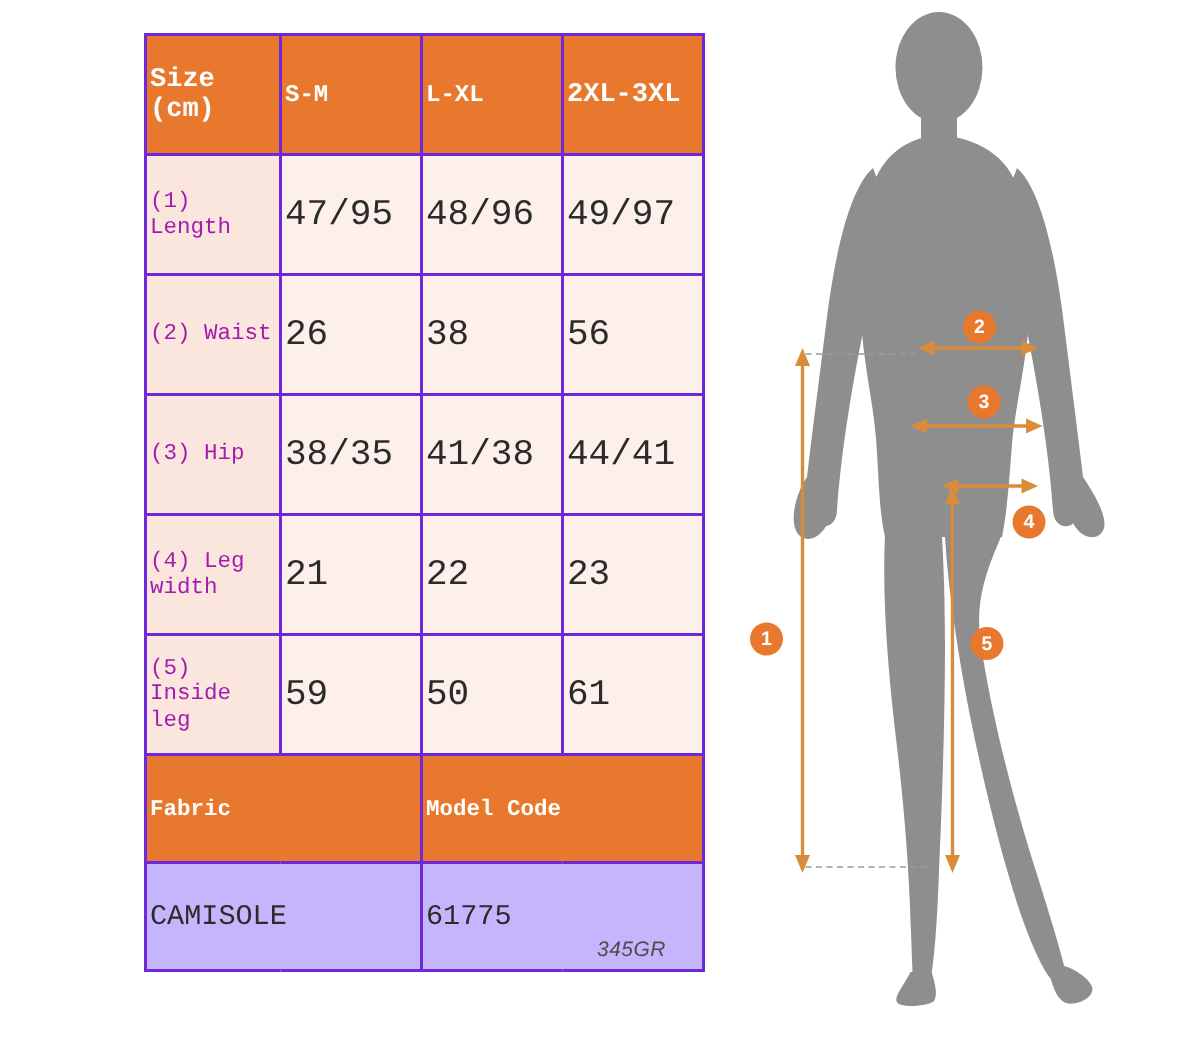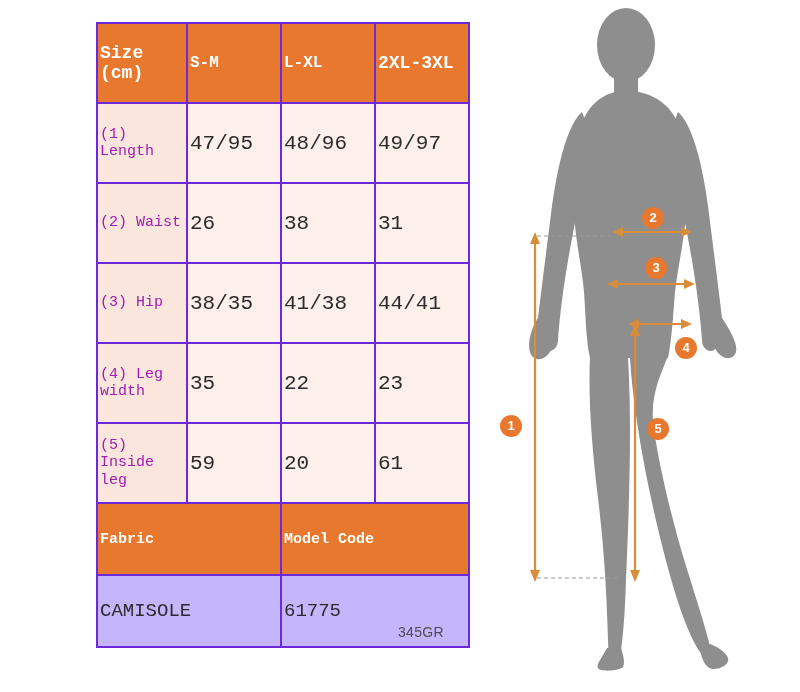--- a/index.html
+++ b/index.html
@@ -43,21 +43,21 @@
   }
   .rowlabel {
     background: #fbe6dd;
     color: #a21caf;
     font-size: 15px;
     line-height: 1.15;
   }
   .cell {
     background: #fdf0ea;
     color: #2b2b2b;
-    font-size: 21px;
+    font-size: 24px;
     height: 70px;
   }
   .subhdr {
     background: #e8782d;
     color: #ffffff;
     font-weight: bold;
     font-size: 15px;
     height: 62px;
   }
   .subcell {
@@ -71,20 +71,21 @@
   .col-c { width: 94px; }
   .col-d { width: 94px; }
 
   #model-code-note {
     position: absolute;
     left: 398px;
     top: 624px;
     font-size: 14px;
     color: #4d4d4d;
     letter-spacing: 0.3px;
+    font-style: italic;
   }
 
   
   #figure-panel {
     position: absolute;
     left: 490px;
     top: 0;
     width: 310px;
     height: 692px;
   }
@@ -134,41 +135,41 @@
       <td class="rowlabel">(1) Length</td>
       <td class="cell">47/95</td>
       <td class="cell">48/96</td>
       <td class="cell">49/97</td>
     </tr>
 
     <tr>
       <td class="rowlabel">(2) Waist</td>
       <td class="cell">26</td>
       <td class="cell">38</td>
-      <td class="cell">31</td>
+      <td class="cell">56</td>
     </tr>
 
     <tr>
       <td class="rowlabel">(3) Hip</td>
       <td class="cell">38/35</td>
       <td class="cell">41/38</td>
       <td class="cell">44/41</td>
     </tr>
 
     <tr>
       <td class="rowlabel">(4) Leg width</td>
-      <td class="cell">35</td>
+      <td class="cell">21</td>
       <td class="cell">22</td>
       <td class="cell">23</td>
     </tr>
 
     <tr>
       <td class="rowlabel">(5) Inside leg</td>
       <td class="cell">59</td>
-      <td class="cell">20</td>
+      <td class="cell">50</td>
       <td class="cell">61</td>
     </tr>
 
     <tr>
       <td class="subhdr" colspan="2">Fabric</td>
       <td class="subhdr" colspan="2">Model Code</td>
     </tr>
     <tr>
       <td class="subcell" colspan="2">CAMISOLE</td>
       <td class="subcell" colspan="2">61775</td>

